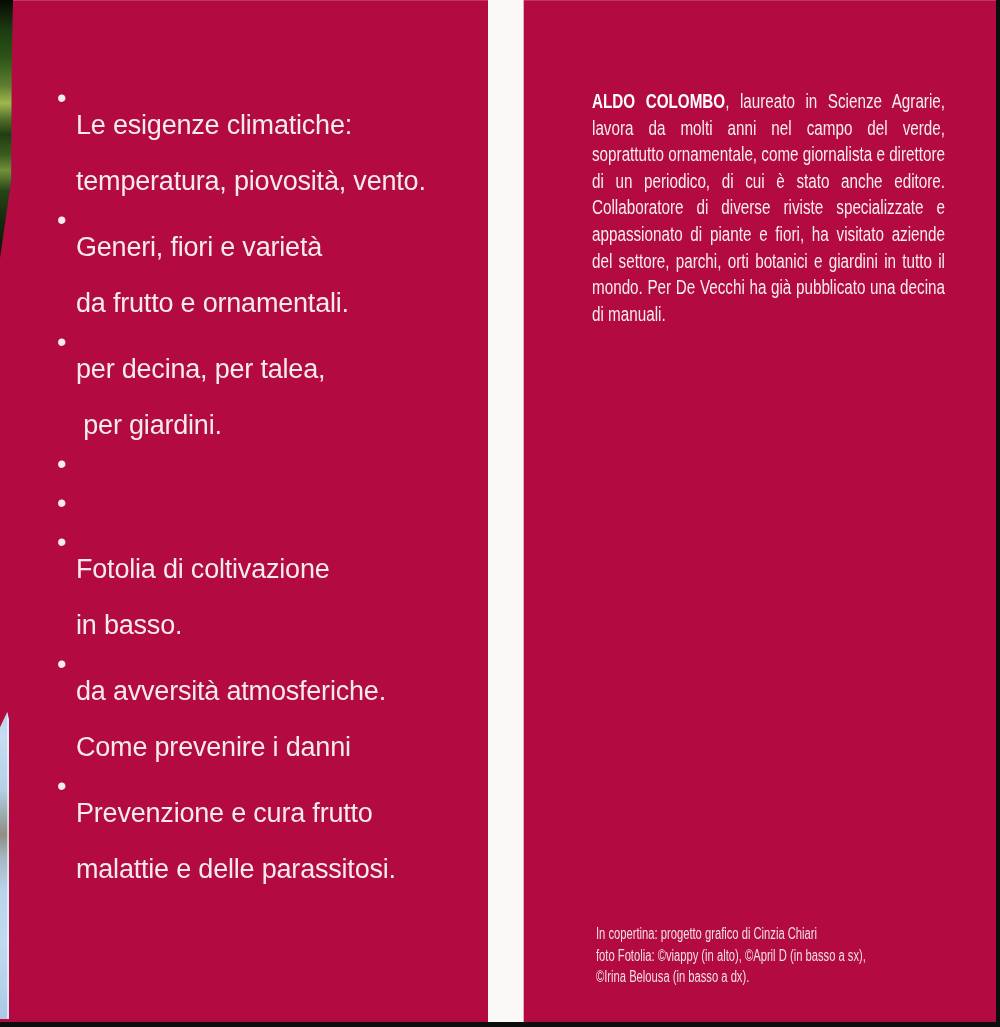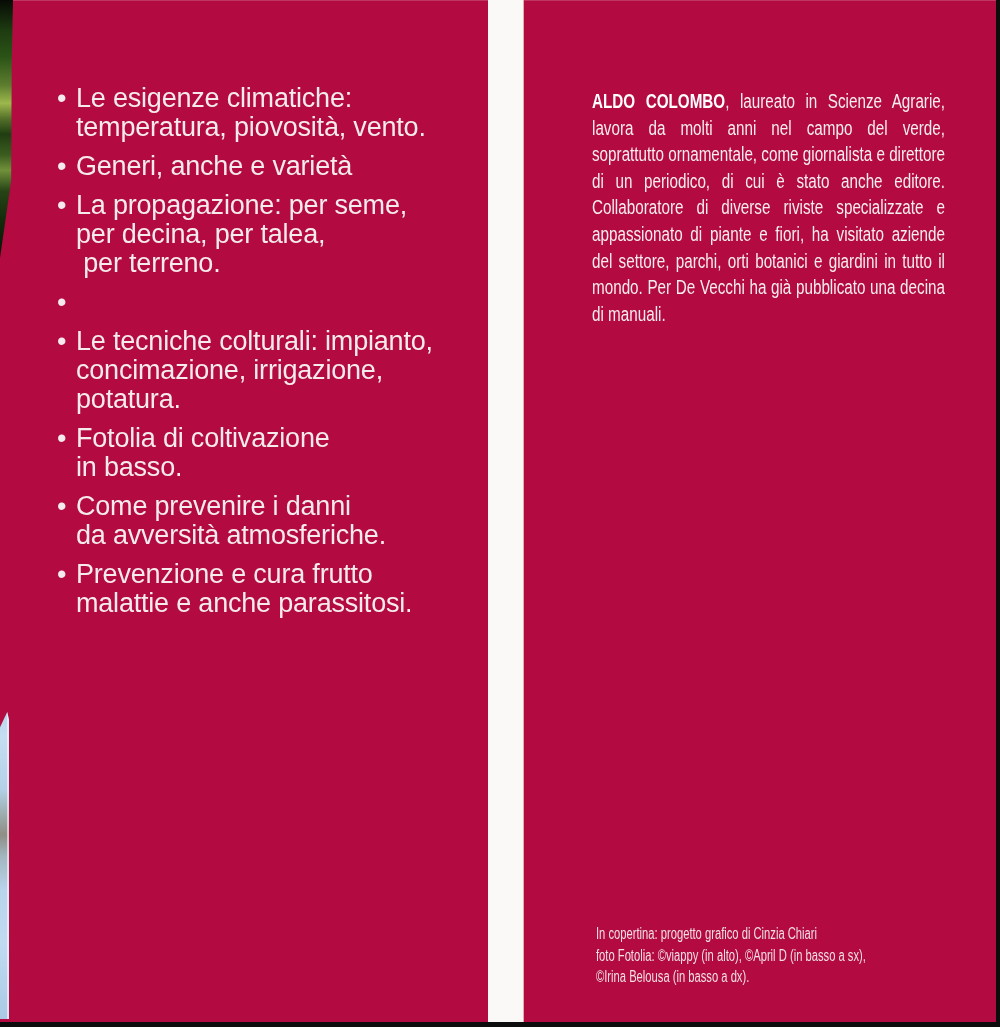--- a/index.html
+++ b/index.html
@@ -45,21 +45,21 @@
   }
 
   
   #topics {
     position: absolute; left: 57px; top: 84px; width: 414px;
     color: #f5ebee;
     font-size: 27px; line-height: 29px; letter-spacing: -0.2px;
   }
   .topic-item { display: flex; margin-bottom: 10px; }
   .topic-item .bullet { width: 19px; flex: 0 0 19px; }
-  .topic-line { white-space: pre; }
+  .topic-line { white-space: pre; margin-top: 27px; }
 
   
   #bio {
     position: absolute; left: 592px; top: 88px; width: 452px;
     transform: scaleX(0.781); transform-origin: 0 0;
     color: #f6edf0;
     font-size: 19.5px; line-height: 26.6px;
     text-align: justify;
   }
   #bio strong { font-weight: bold; color: #ffffff; }
@@ -87,61 +87,56 @@
     <div class="topic-item">
       <span class="bullet">•</span>
       <div>
         <div class="topic-line">Le esigenze climatiche:</div>
         <div class="topic-line">temperatura, piovosità, vento.</div>
       </div>
     </div>
     <div class="topic-item">
       <span class="bullet">•</span>
       <div>
-        <div class="topic-line">Generi, anche e varietà</div>
+        <div class="topic-line">Generi, fiori e varietà</div>
+        <div class="topic-line">da frutto e ornamentali.</div>
       </div>
     </div>
     <div class="topic-item">
       <span class="bullet">•</span>
       <div>
-        <div class="topic-line">La propagazione: per seme,</div>
         <div class="topic-line">per decina, per talea,</div>
-        <div class="topic-line"> per terreno.</div>
+        <div class="topic-line"> per giardini.</div>
       </div>
     </div>
     <div class="topic-item">
       <span class="bullet">•</span>
     </div>
     <div class="topic-item">
       <span class="bullet">•</span>
-      <div>
-        <div class="topic-line">Le tecniche colturali: impianto,</div>
-        <div class="topic-line">concimazione, irrigazione,</div>
-        <div class="topic-line">potatura.</div>
-      </div>
     </div>
     <div class="topic-item">
       <span class="bullet">•</span>
       <div>
         <div class="topic-line">Fotolia di coltivazione</div>
         <div class="topic-line">in basso.</div>
       </div>
     </div>
     <div class="topic-item">
       <span class="bullet">•</span>
       <div>
+        <div class="topic-line">da avversità atmosferiche.</div>
         <div class="topic-line">Come prevenire i danni</div>
-        <div class="topic-line">da avversità atmosferiche.</div>
       </div>
     </div>
     <div class="topic-item">
       <span class="bullet">•</span>
       <div>
         <div class="topic-line">Prevenzione e cura frutto</div>
-        <div class="topic-line">malattie e anche parassitosi.</div>
+        <div class="topic-line">malattie e delle parassitosi.</div>
       </div>
     </div>
   </div>
 
 <div id="bio">
   <strong>ALDO COLOMBO</strong><span>, laureato in Scienze Agrarie, lavora da molti anni nel campo del verde, soprattutto ornamentale, come giornalista e direttore di un periodico, di cui è stato anche editore. Collaboratore di diverse riviste specializzate e appassionato di piante e fiori, ha visitato aziende del settore, parchi, orti botanici e giardini in tutto il mondo. Per De Vecchi ha già pubblicato una decina di manuali.</span>
 </div>
 
 <div id="credits">
     <div class="credit-line">In copertina: progetto grafico di Cinzia Chiari</div>

